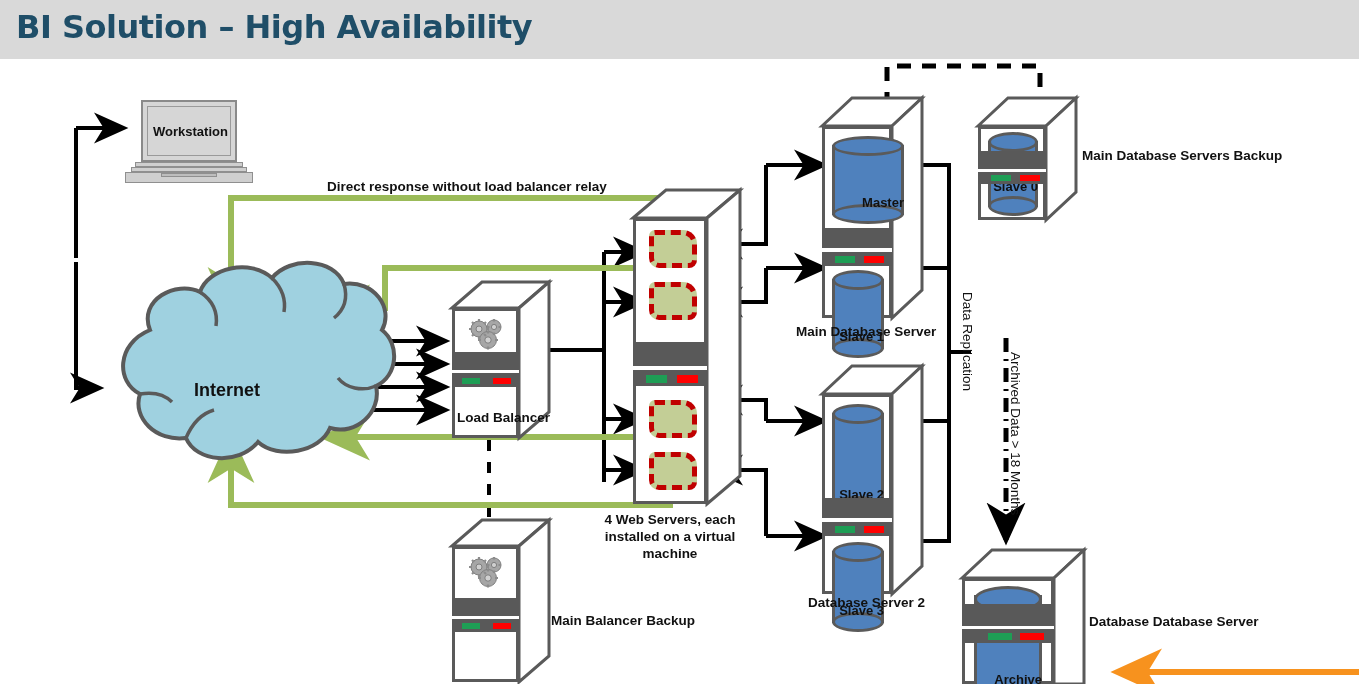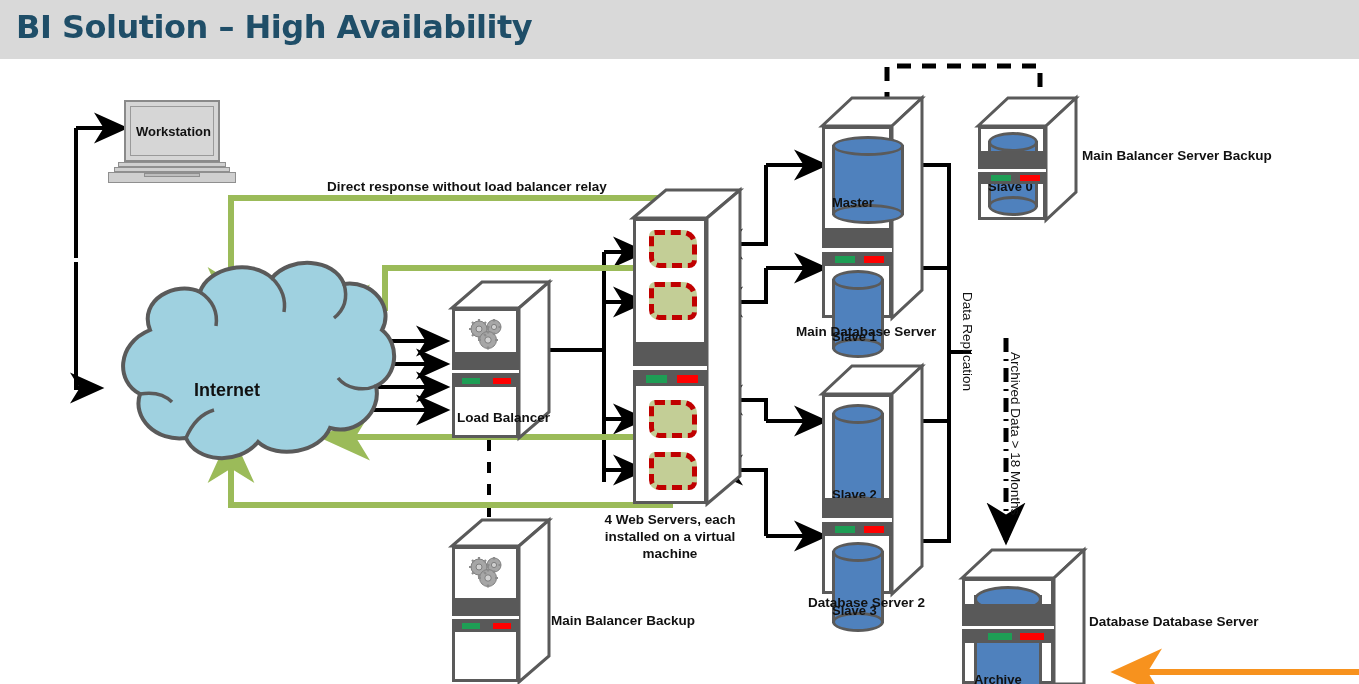--- a/index.html
+++ b/index.html
@@ -33,21 +33,21 @@
   .led.red{background:#ff0000;}
 
   
   .cyl{position:absolute;}
   .cyl .body{position:absolute;left:0;right:0;top:9px;bottom:9px;background:#4f81bd;
              border-left:3px solid #5a5a5a;border-right:3px solid #5a5a5a;}
   .cyl .top{position:absolute;left:0;right:0;top:0;height:20px;background:#4f81bd;
             border:3px solid #5a5a5a;border-radius:50%;box-sizing:border-box;}
   .cyl .bot{position:absolute;left:0;right:0;bottom:0;height:20px;background:#4f81bd;
             border:3px solid #5a5a5a;border-radius:50%;box-sizing:border-box;}
-  .cyl .cap-label{position:absolute;left:0;right:0;bottom:14px;text-align:left;
+  .cyl .cap-label{position:absolute;left:0;right:0;bottom:14px;text-align:right;
                   font-size:13px;font-weight:bold;color:#111;font-family:"Liberation Sans",sans-serif;}
 
   
   .vm{position:absolute;}
   .vm .inner{position:absolute;left:0;top:0;right:0;bottom:0;background:#c3ce96;
              border:5px dashed #c00000;border-radius:6px 14px 8px 10px;box-sizing:border-box;}
 
   
   #ws-screen{position:absolute;background:#d6d6d6;border:2px solid #8a8a8a;box-sizing:border-box;}
   #ws-screen-inner{position:absolute;background:#d6d6d6;border:1px solid #9a9a9a;box-sizing:border-box;}
@@ -181,21 +181,21 @@
       <polygon points="1046,126 1076,98 1076,192 1046,220"></polygon>
 
       <polygon points="822,394 852,366 922,366 892,394"></polygon>
       <polygon points="892,394 922,366 922,566 892,594"></polygon>
 
       <polygon points="962,578 992,550 1084,550 1054,578"></polygon>
       <polygon points="1054,578 1084,550 1084,684 1054,684"></polygon>
     </g>
   </svg>
 
-  <div class="device" style="left:106px;top:100px;width:132px;height:84px;text-align:right;">
+  <div class="device" style="left:123px;top:100px;width:132px;height:84px;text-align:right;">
     <div id="ws-screen" style="left:18px;top:0;width:96px;height:62px;"></div>
     <div id="ws-screen-inner" style="left:24px;top:6px;width:84px;height:50px;"></div>
     <div class="lbl" style="left:30px;top:24px;font-size:13px;">Workstation</div>
     <div class="ws-kb" style="left:12px;top:62px;width:108px;height:5px;"></div>
     <div class="ws-kb" style="left:8px;top:67px;width:116px;height:5px;"></div>
     <div class="ws-kb" style="left:2px;top:72px;width:128px;height:11px;"></div>
     <div class="ws-kb" style="left:38px;top:73px;width:56px;height:4px;background:#bdbdbd;"></div>
   </div>
 
   <div class="lbl" style="left:194px;top:379px;font-size:18px;">Internet</div>
@@ -306,21 +306,21 @@
       <div class="top"></div>
       <div class="bot"></div>
       <div class="cap-label" style="bottom:22px;">Slave 0</div>
     </div>
     <div class="band" style="left:0;top:25px;width:68px;height:18px;"></div>
     <div class="band-split" style="left:0;top:43px;width:68px;height:3px;"></div>
     <div class="band" style="left:0;top:46px;width:68px;height:12px;"></div>
     <div class="led green" style="left:13px;top:49px;width:20px;height:6px;"></div>
     <div class="led red" style="left:42px;top:49px;width:20px;height:6px;"></div>
   </div>
-  <div class="lbl" style="left:1082px;top:148px;font-size:13.5px;">Main Balancer Server Backup</div>
+  <div class="lbl" style="left:1082px;top:148px;font-size:13.5px;">Main Database Servers Backup</div>
 
   <div class="device" style="left:822px;top:394px;width:70px;height:200px;">
     <div class="devbox" style="left:0;top:0;width:70px;height:200px;"></div>
     <div class="cyl" style="left:10px;top:10px;width:52px;height:112px;">
       <div class="body"></div>
       <div class="top"></div>
       <div class="bot"></div>
       <div class="cap-label">Slave 2</div>
     </div>
     <div class="band" style="left:0;top:104px;width:70px;height:20px;"></div>

